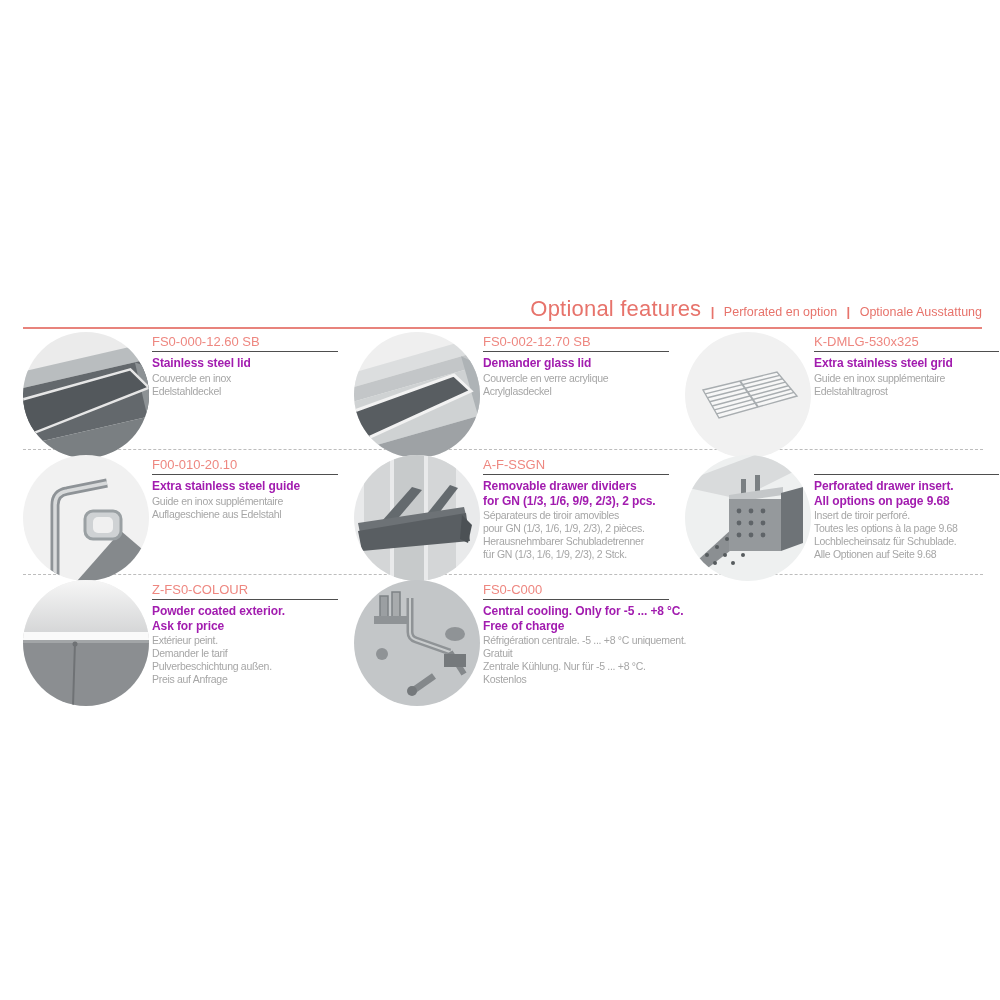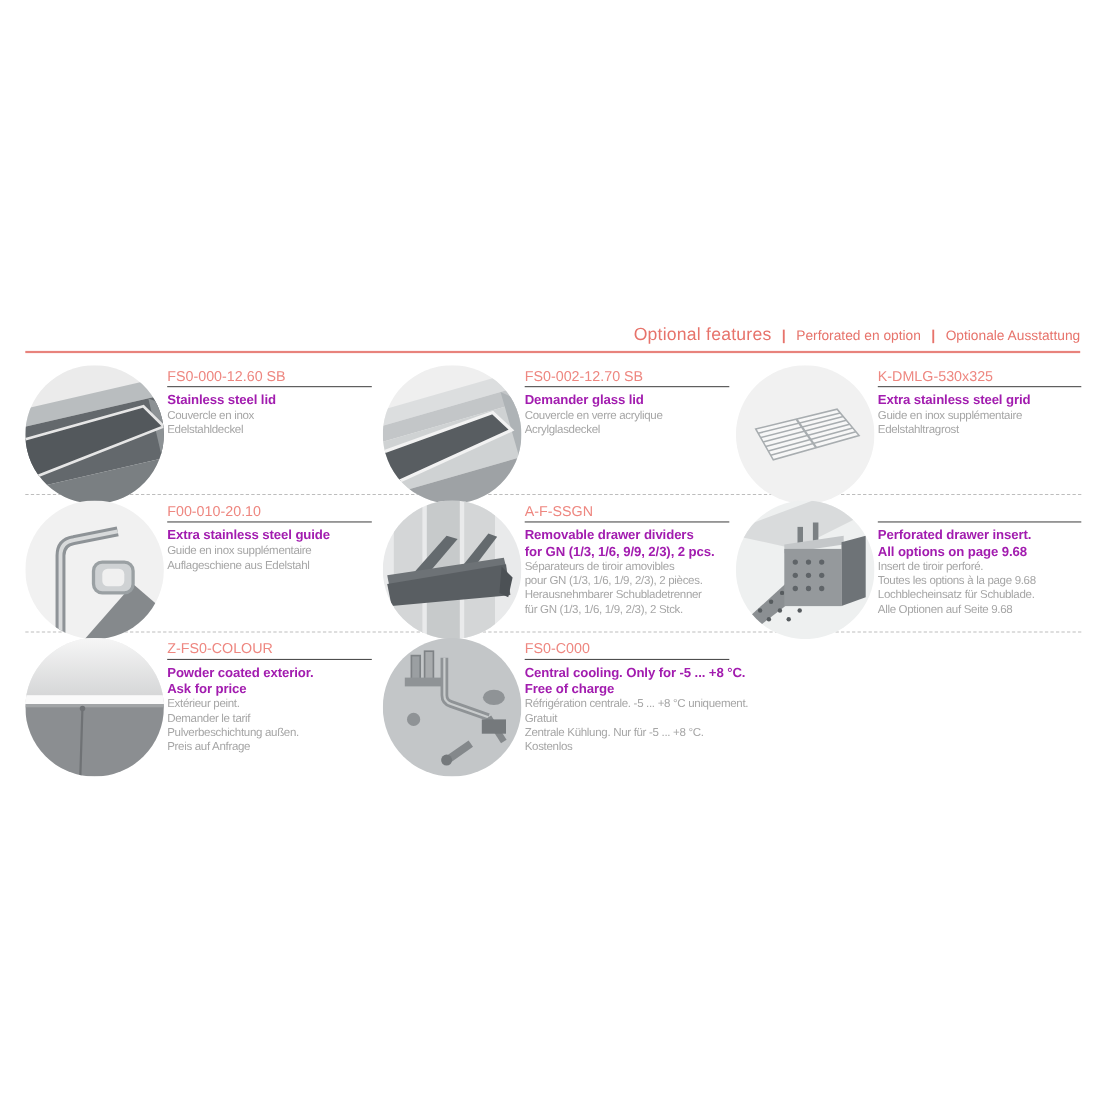--- a/index.html
+++ b/index.html
@@ -3,27 +3,27 @@
 <meta charset="utf-8">
 <style>
   * { margin:0; padding:0; box-sizing:border-box; }
   html,body { background:#ffffff; }
   body { width:1000px; height:1000px; font-family:"Liberation Sans", sans-serif; position:relative; overflow:hidden; }
   .page { position:absolute; inset:0; background:#fff; }
 
   
   .header { position:absolute; left:23px; right:18px; top:296px; text-align:right;
             border-bottom:2px solid #e8837c; padding-bottom:5px; color:#e7736b; white-space:nowrap; }
-  .header .big { font-size:16px; letter-spacing:0.2px;text-align:center; }
+  .header .big { font-size:22px; letter-spacing:0.2px;text-align:center; }
   .header .sep { font-weight:bold; font-size:13px; margin:0 5px; color:#e7736b; }
   .header .small { font-size:12.5px; }
 
   
   .rows { position:absolute; left:23px; right:17px; top:327px; }
-  .row { display:flex; padding-top:5px; height:123px; }
+  .row { display:flex; padding-top:5px; height:123px;gap:16px; }
   .row.r2 { height:125px; }
   .row.r3 { height:125px; }
   .row.bordered { border-bottom:1px dashed #bdbdbd; }
   .cell { display:flex; align-items:flex-start; }
   .cell.c1 { width:325px; }
   .cell.c2 { width:321px; }
   .cell.c3 { width:314px; }
 
   .photo { width:126px; height:126px; flex:none; }
   .photo svg { display:block; }

